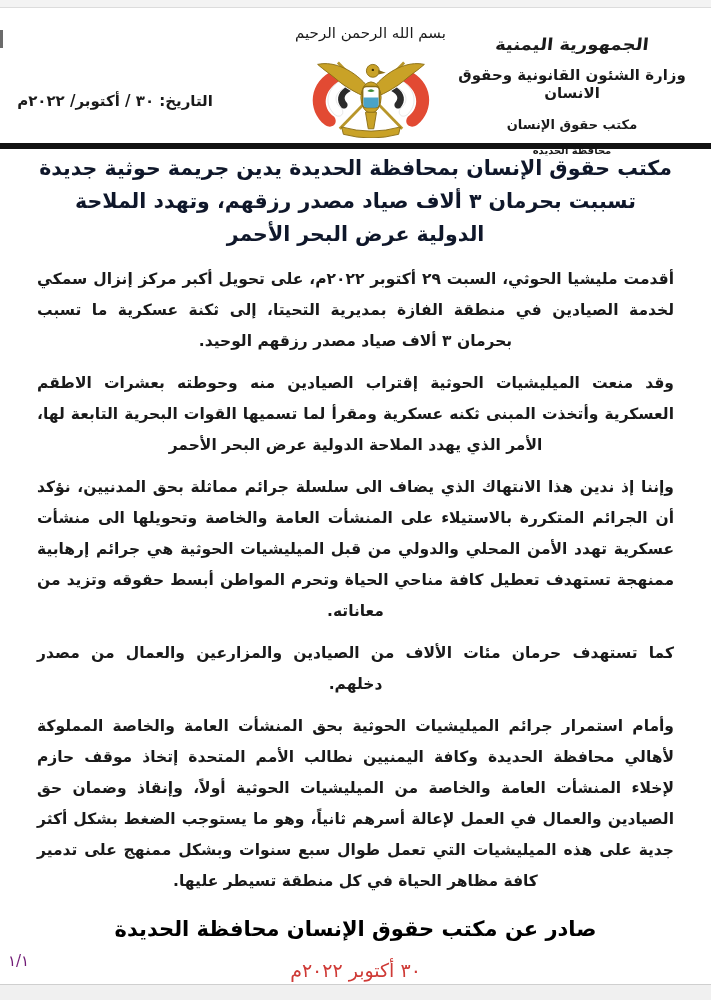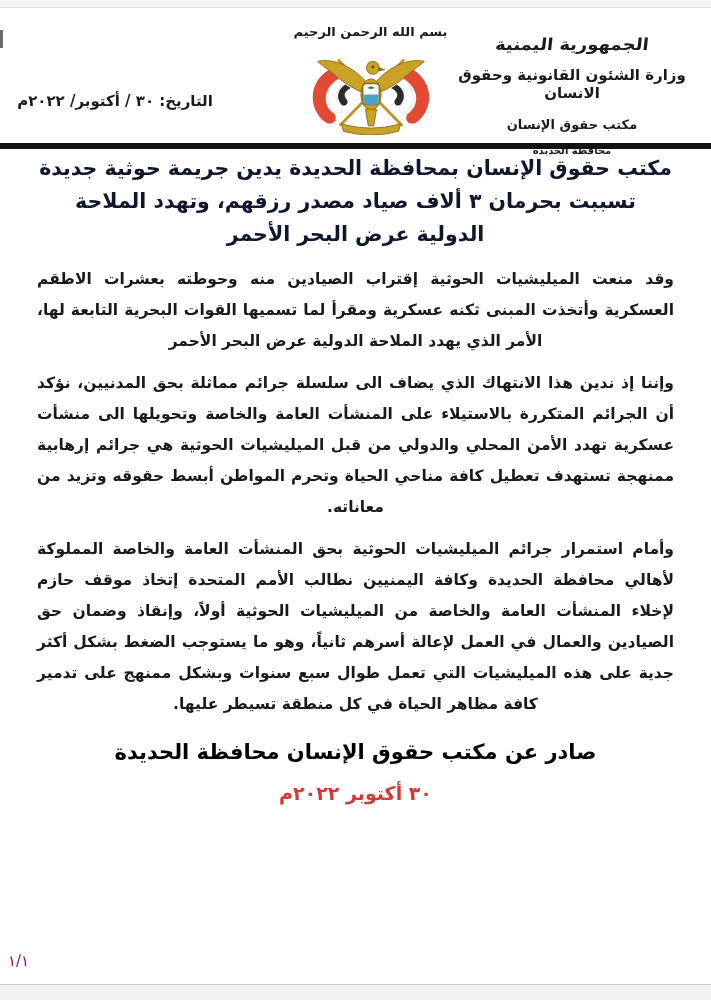--- a/index.html
+++ b/index.html
@@ -17,21 +17,21 @@
   .band-top{position:absolute;top:0;left:0;width:711px;height:7px;background:#f3f3f3;border-bottom:1px solid #dcdcdc;}
   .band-bottom{position:absolute;bottom:0;left:0;width:711px;height:15px;background:#f0f0f0;border-top:1px solid #cfcfcf;}
   .scan-tick{position:absolute;left:0;top:30px;width:3px;height:18px;background:#6b6b6b;}
 
   
   .hdr-date{
     position:absolute;top:92px;left:6px;width:218px;
     text-align:center;font-size:15px;font-weight:bold;direction:rtl;
   }
   .hdr-center{position:absolute;top:24px;left:283px;width:175px;text-align:center;}
-  .basmala{font-size:13px;font-weight:bold;letter-spacing:1px;transform:scaleY(.95);white-space:nowrap;}
+  .basmala{font-size:15px;font-weight:normal;letter-spacing:1px;transform:scaleY(.95);white-space:nowrap;}
   .emblem{display:block;margin:4px auto 0;}
   .hdr-right{position:absolute;top:34px;right:8px;width:262px;text-align:center;}
   .republic{font-size:18px;font-weight:bold;letter-spacing:2px;transform:skewX(-6deg) scaleY(.92);}
   .ministry{font-size:15px;font-weight:bold;margin-top:11px;}
   .office{font-size:13px;font-weight:bold;margin-top:15px;}
   .governorate{font-size:10px;font-weight:bold;margin-top:13px;}
 
   .divider{position:absolute;top:143px;left:0;width:711px;height:6px;background:#121212;}
 
   
@@ -43,21 +43,21 @@
   .doc-par{
     font-size:15.5px;font-weight:bold;line-height:2.0;
     text-align:justify;text-align-last:center;
     margin:0 0 11px;
   }
   .closing1{
     color:#000000;font-size:21px;font-weight:bold;text-align:center;
     margin:18px 0 0;line-height:1.4;
   }
   .closing2{
-    color:#cf3a36;font-size:19px;font-weight:bold;text-align:center;
+    color:#cf3a36;font-size:19px;font-weight:normal;text-align:center;
     margin:14px 0 0;
   }
   .page-num{
     position:absolute;left:8px;top:952px;
     color:#701a75;font-size:15px;direction:ltr;
   }
 </style>
 </head>
 <body>
 
@@ -110,22 +110,24 @@
     <div class="republic">الجمهورية اليمنية</div>
     <div class="ministry">وزارة الشئون القانونية وحقوق الانسان</div>
     <div class="office">مكتب حقوق الإنسان</div>
     <div class="governorate">محافظة الحديدة</div>
   </div>
 
   <div class="divider"></div>
 
   <div class="content">
     <div class="doc-title">مكتب حقوق الإنسان بمحافظة الحديدة يدين جريمة حوثية جديدة تسببت بحرمان ٣ ألاف صياد مصدر رزقهم، وتهدد الملاحة الدولية عرض البحر الأحمر</div>
+    <p class="doc-par">أقدمت مليشيا الحوثي، السبت ٢٩ أكتوبر ٢٠٢٢م، على تحويل أكبر مركز إنزال سمكي لخدمة الصيادين في منطقة الفازة بمديرية التحيتا، إلى ثكنة عسكرية ما تسبب بحرمان ٣ ألاف صياد مصدر رزقهم الوحيد.</p>
     <p class="doc-par">وقد منعت الميليشيات الحوثية إقتراب الصيادين منه وحوطته بعشرات الاطقم العسكرية وأتخذت المبنى ثكنه عسكرية ومقرأ لما تسميها القوات البحرية التابعة لها، الأمر الذي يهدد الملاحة الدولية عرض البحر الأحمر</p>
     <p class="doc-par">وإننا إذ ندين هذا الانتهاك الذي يضاف الى سلسلة جرائم مماثلة بحق المدنيين، نؤكد أن الجرائم المتكررة بالاستيلاء على المنشأت العامة والخاصة وتحويلها الى منشأت عسكرية تهدد الأمن المحلي والدولي من قبل الميليشيات الحوثية هي جرائم إرهابية ممنهجة تستهدف تعطيل كافة مناحي الحياة وتحرم المواطن أبسط حقوقه وتزيد من معاناته.</p>
+    <p class="doc-par">كما تستهدف حرمان مئات الألاف من الصيادين والمزارعين والعمال من مصدر دخلهم.</p>
     <p class="doc-par">وأمام استمرار جرائم الميليشيات الحوثية بحق المنشأت العامة والخاصة المملوكة لأهالي محافظة الحديدة وكافة اليمنيين نطالب الأمم المتحدة إتخاذ موقف حازم لإخلاء المنشأت العامة والخاصة من الميليشيات الحوثية أولاً، وإنقاذ وضمان حق الصيادين والعمال في العمل لإعالة أسرهم ثانياً، وهو ما يستوجب الضغط بشكل أكثر جدية على هذه الميليشيات التي تعمل طوال سبع سنوات وبشكل ممنهج على تدمير كافة مظاهر الحياة في كل منطقة تسيطر عليها.</p>
 
     <div class="closing1">صادر عن مكتب حقوق الإنسان محافظة الحديدة</div>
     <div class="closing2">٣٠ أكتوبر ٢٠٢٢م</div>
   </div>
 
   <div class="page-num">١/١</div>
   <div class="band-bottom"></div>
 </div>
 

